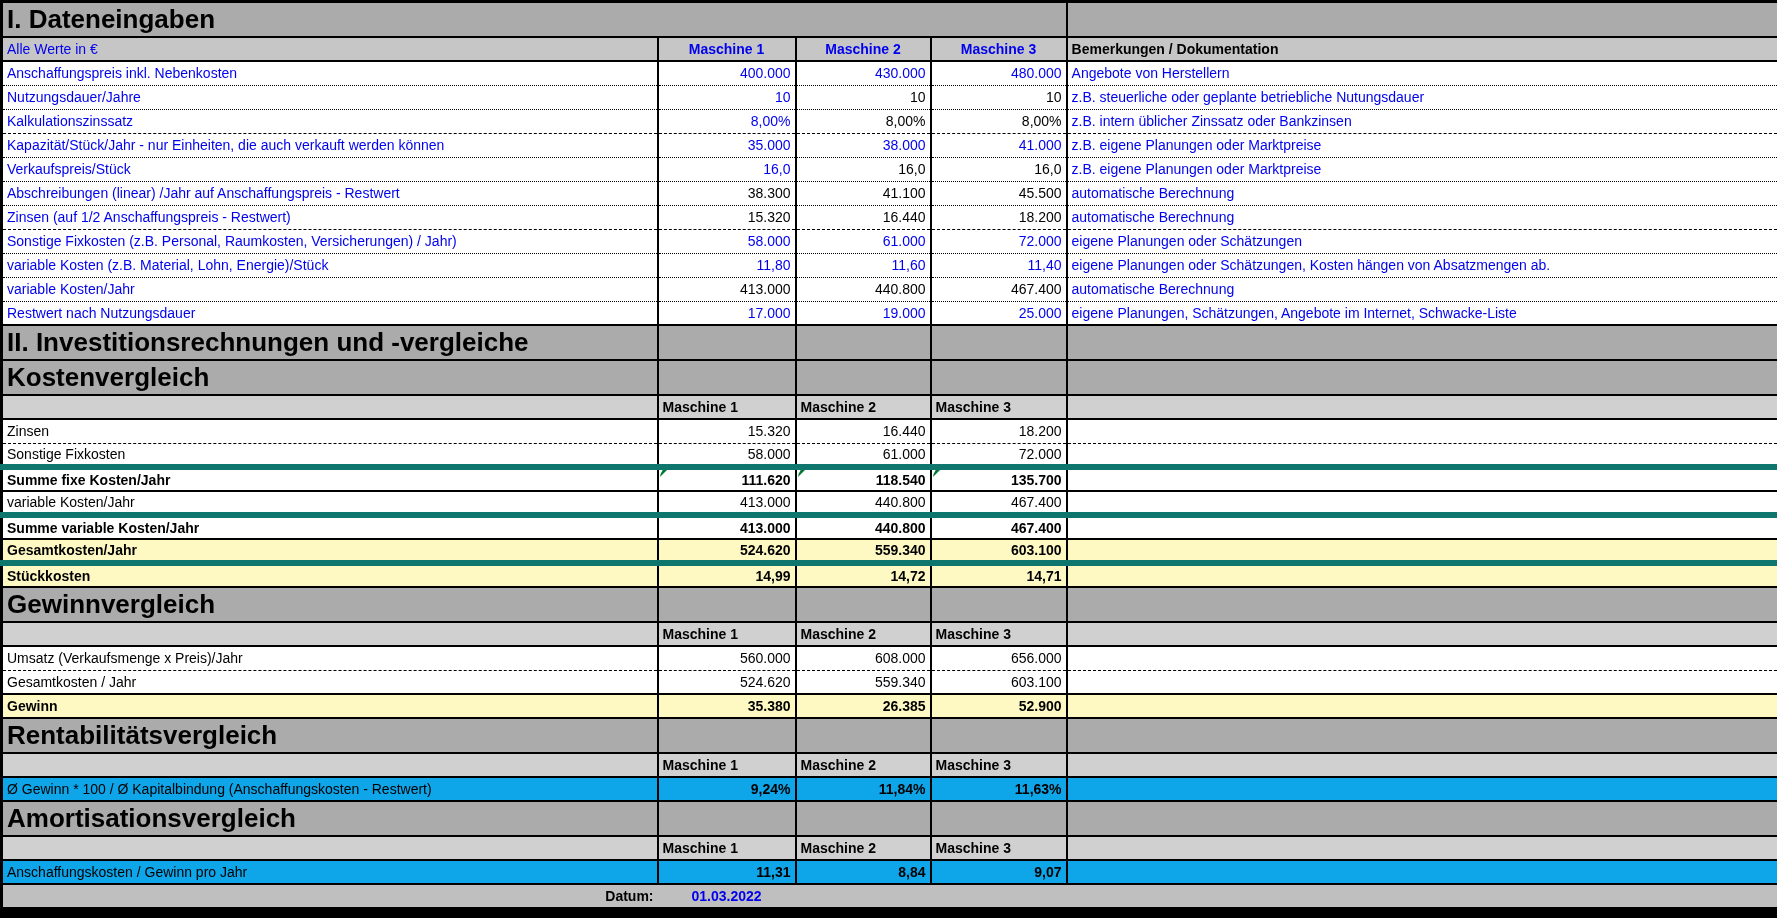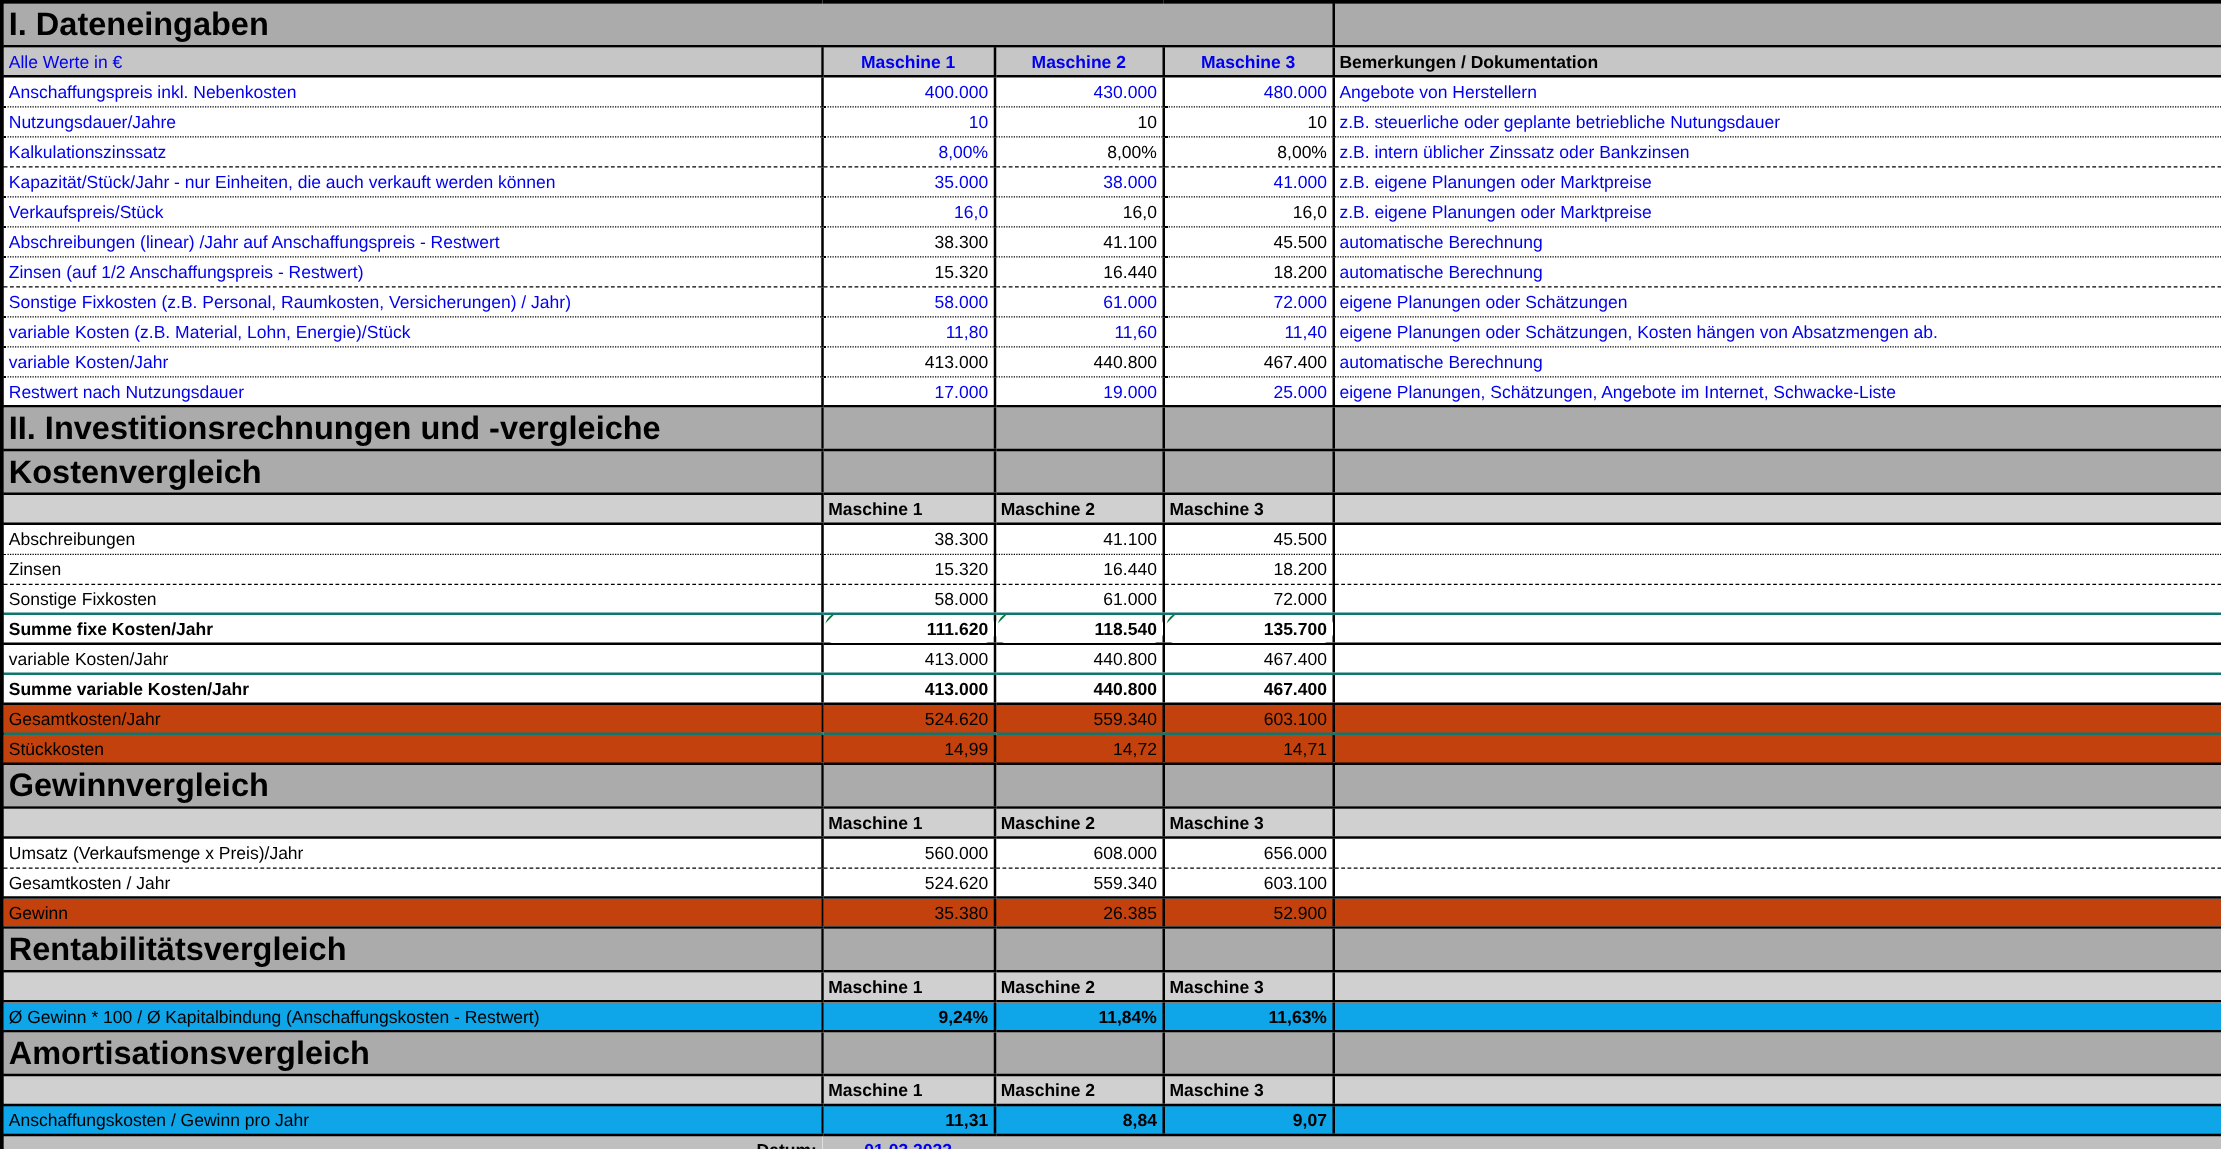--- a/index.html
+++ b/index.html
@@ -10,27 +10,27 @@
      border-left:2px solid #000;vertical-align:middle;box-sizing:border-box;}
   td:first-child{border-left:none;}
   tr.rt td{height:29px;}
   .title-text{font-size:26px;font-weight:bold;}
   
   tr.sec td{background:#ABABAB;}
   tr.hdr1 td{background:#C6C6C6;}
   tr.mhdr td{background:#D0D0D0;font-weight:bold;}
   tr.rowplain td{background:#fff;}
   tr.rowsum td{background:#fff;font-weight:bold;}
-  tr.rowtotal td{background:#c2410c;font-weight:normal;}
+  tr.rowtotal td{background:#fef9c3;font-weight:bold;}
   tr.rowcalc td{background:#0ea5e9;}
   tr.datum td{background:#BFBFBF;border-left:none;}
   
   tr.sep-dot  td{border-bottom:1px dotted #000;}
   tr.sep-dash td{border-bottom:1px dashed #000;margin-left:23px;}
-  tr.sep-solid td{border-bottom:2px solid #0f766e;}
+  tr.sep-solid td{border-bottom:6px solid #0f766e;}
   tr.sep-thick td{border-bottom:2px solid #000;}
   
   .blue{color:#0000EE;}
   .bold{font-weight:bold;}
   .num{text-align:right;}
   .center{text-align:center;}
   .right{text-align:right;}
   td.mark{position:relative;border-radius:11px;}
   td.mark::before{content:"";position:absolute;left:0;top:0;width:0;height:0;
     border-top:8px solid #007A33;border-right:8px solid transparent;}
@@ -151,27 +151,20 @@
           <td></td>
           <td></td>
         </tr>
         <tr class="mhdr sep-thick">
           <td></td>
           <td>Maschine 1</td>
           <td>Maschine 2</td>
           <td>Maschine 3</td>
           <td></td>
         </tr>
-        <tr class="rowplain sep-dot">
-          <td>Abschreibungen</td>
-          <td class="num">38.300</td>
-          <td class="num">41.100</td>
-          <td class="num">45.500</td>
-          <td></td>
-        </tr>
         <tr class="rowplain sep-dash">
           <td>Zinsen</td>
           <td class="num">15.320</td>
           <td class="num">16.440</td>
           <td class="num">18.200</td>
           <td></td>
         </tr>
         <tr class="rowplain sep-solid">
           <td>Sonstige Fixkosten</td>
           <td class="num">58.000</td>

